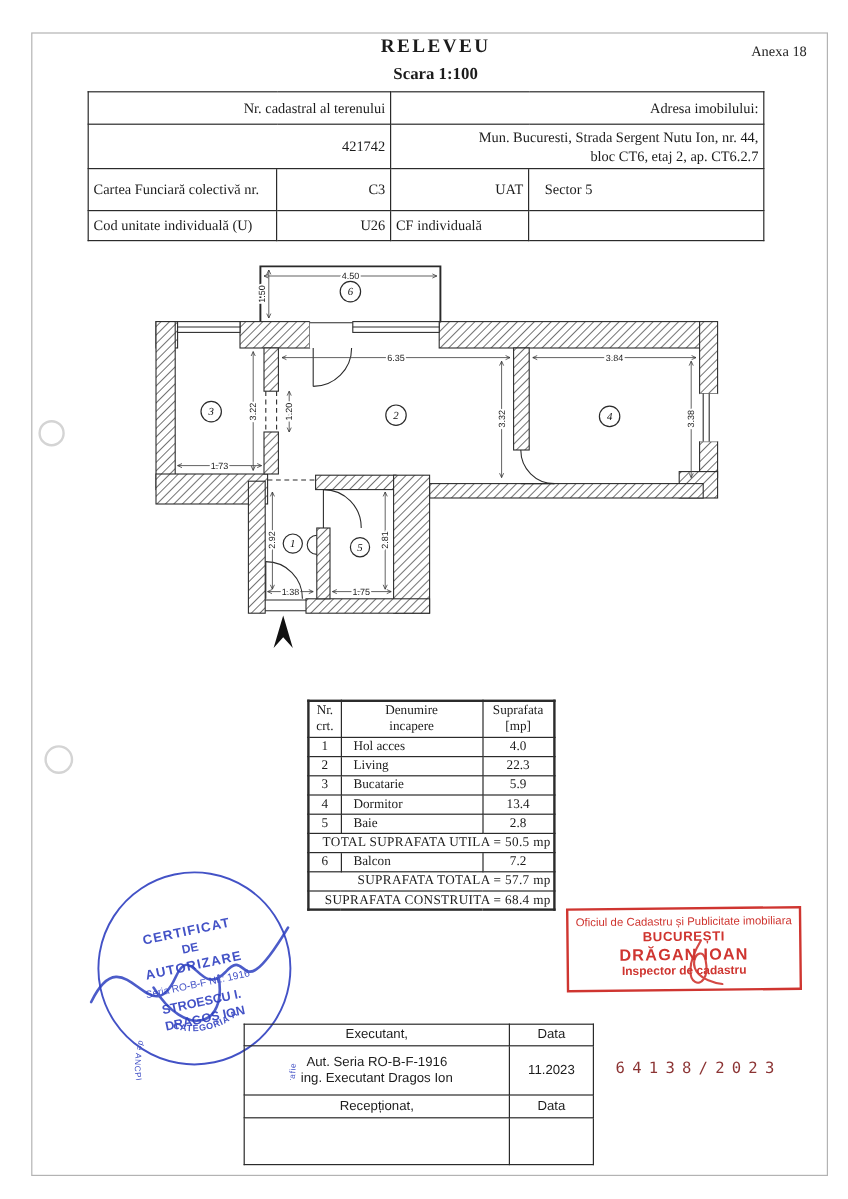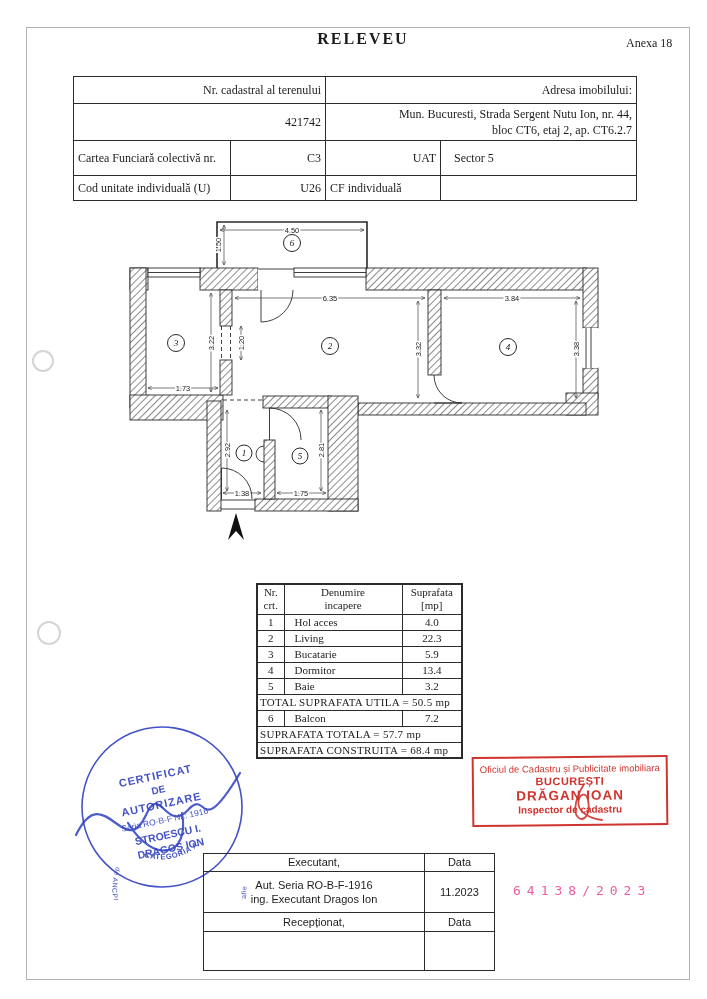--- a/index.html
+++ b/index.html
@@ -19,50 +19,51 @@
   .htbl{left:73px;top:76px}
   .htbl td{border:1px solid #2b2b2b;font-size:12px;padding:0 4px;overflow:hidden}
   .htbl .c{text-align:right}
   .addr{font-size:11.5px;line-height:1.35}
   
   .atbl{left:256px;top:583px;border:2px solid #2b2b2b}
   .atbl td{border:1px solid #2b2b2b;font-size:11px;padding:0 2px;overflow:hidden}
   .atbl .hd{white-space:pre-line;text-align:center;line-height:1.2}
   .atbl .num{text-align:center}
   .atbl .nm{padding-left:10px}
-  .atbl .tot{text-align:left;font-size:11px;letter-spacing:.3px}
+  .atbl .tot{text-align:right;font-size:11px;letter-spacing:.3px}
   
   .stbl{left:203px;top:853px;font-family:"Liberation Sans",sans-serif}
   .stbl td{border:1px solid #2b2b2b;font-size:11px;text-align:center;line-height:1.3;overflow:hidden}
   
   .redstamp{left:472px;top:756px;width:196px;height:70px;border:2px solid #cf3530;
             transform:rotate(-.6deg);text-align:center;color:#cf3530;
             font-family:"Liberation Sans",sans-serif;line-height:1.22;padding-top:5px;box-sizing:border-box}
   .redstamp .l1{font-size:9.5px}
   .redstamp .l2{font-size:11px;font-weight:bold;letter-spacing:.5px}
   .redstamp .l3{font-size:13.5px;font-weight:bold;letter-spacing:1px}
   .redstamp .l4{font-size:10px;font-weight:bold}
   
   .regnum{left:513px;top:883px;font-family:"DejaVu Sans Mono",monospace;font-size:13px;
-          letter-spacing:6px;color:#ec4899;opacity:.9}
+          letter-spacing:6px;color:#7f1d1d;opacity:.9}
   
   .dimtxt{font:7.5px "Liberation Sans",sans-serif;fill:#222;paint-order:stroke;stroke:#fff;
           stroke-width:3px;text-anchor:middle}
   .roomn{font:italic 9px "Liberation Serif",serif;fill:#111;text-anchor:middle}
   .ring{font:6.9px "Liberation Sans",sans-serif;letter-spacing:.6px}
 </style>
 </head>
 <body>
 
 <div class="abs scan-frame"></div>
 <div class="abs hole" style="left:32px;top:350px;width:18px;height:18px"></div>
 <div class="abs hole" style="left:37px;top:621px;width:20px;height:20px"></div>
 
 <div class="abs title-wrap">
   <div class="doc-title">RELEVEU</div>
+  <div class="doc-scale">Scara 1:100</div>
 </div>
 <div class="abs annex">Anexa 18</div>
 
 <table class="abs htbl">
   <colgroup>
       <col style="width:157px">
       <col style="width:95px">
       <col style="width:115px">
       <col style="width:196px">
     </colgroup>
@@ -245,21 +246,21 @@
     <td class="num">5.9</td>
   </tr>
   <tr style="height:16px">
     <td class="num">4</td>
     <td class="nm">Dormitor</td>
     <td class="num">13.4</td>
   </tr>
   <tr style="height:16px">
     <td class="num">5</td>
     <td class="nm">Baie</td>
-    <td class="num">3.2</td>
+    <td class="num">2.8</td>
   </tr>
   <tr style="height:16px">
     <td colspan="3" class="tot">TOTAL SUPRAFATA UTILA = 50.5 mp</td>
   </tr>
   <tr style="height:16px">
     <td class="num">6</td>
     <td class="nm">Balcon</td>
     <td class="num">7.2</td>
   </tr>
   <tr style="height:16px">

